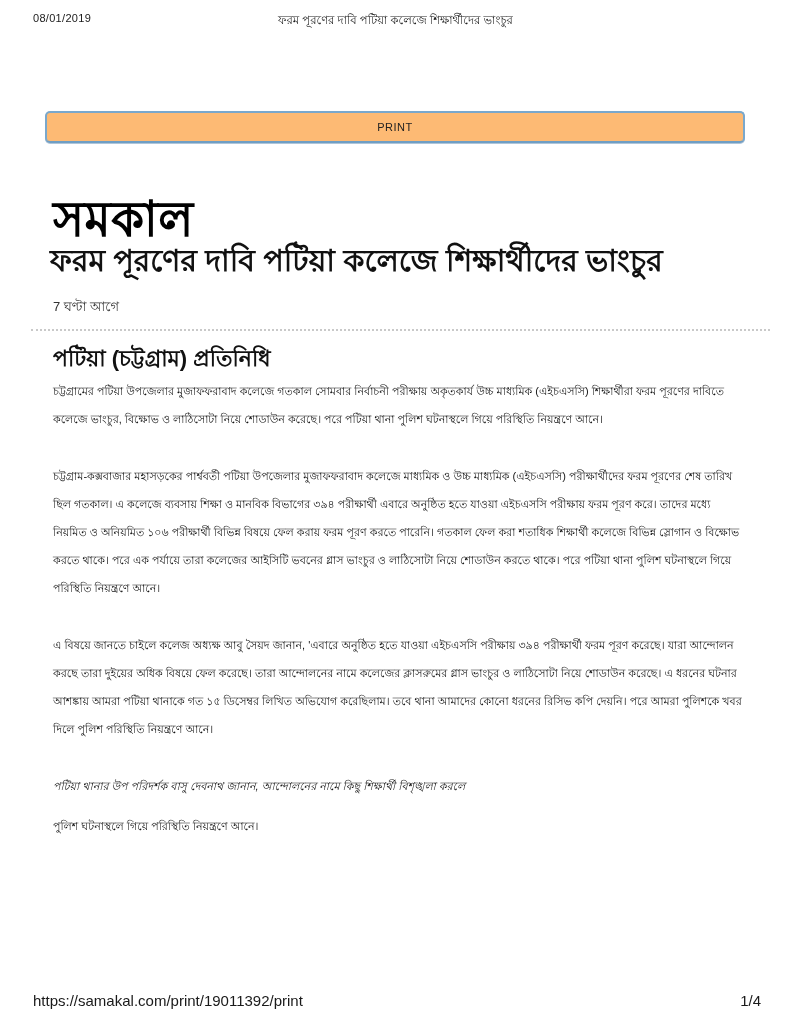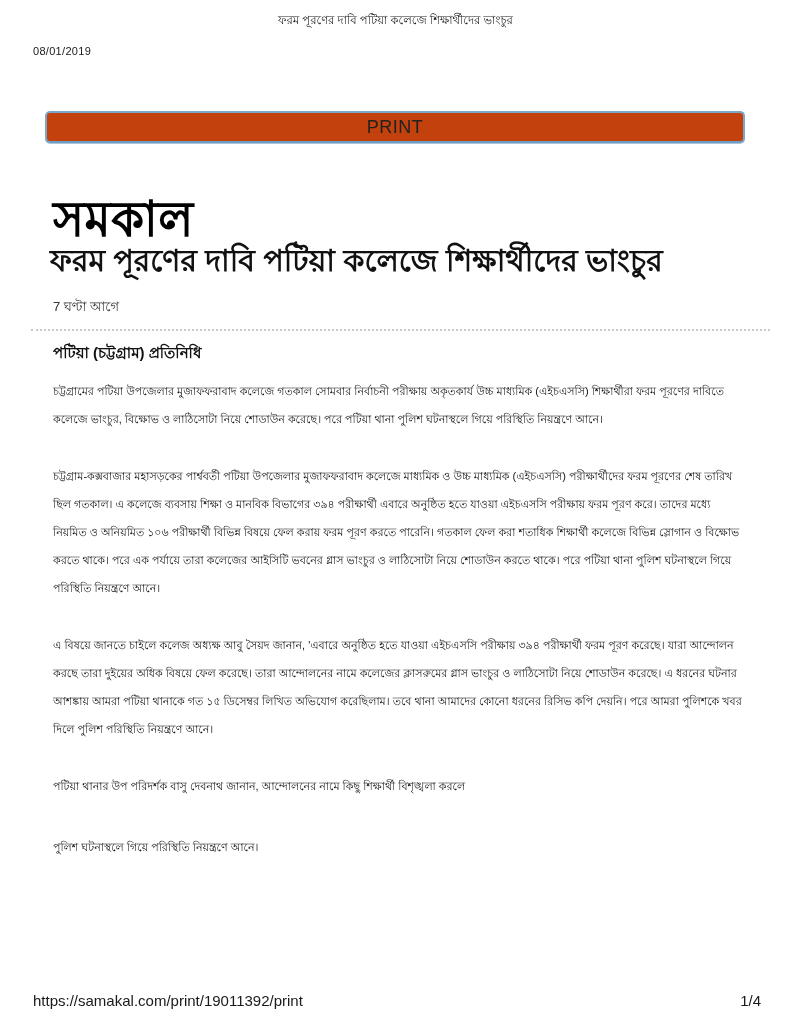--- a/index.html
+++ b/index.html
@@ -14,38 +14,37 @@
   .page-header {
     position: absolute;
     top: 12px; left: 0; right: 0;
     height: 16px;
     font-size: 11px;
     color: #1a1a1a;
   }
   .page-header .date {
     position: absolute; left: 33px; top: 0;
     letter-spacing: 0.3px;
-    margin-top: 33px;
   }
   .page-header .doc-title {
     position: absolute; left: 0; right: 0; top: 0;
     text-align: center;
     font-size: 11.5px;
   }
   .print-button {
     position: absolute;
     left: 45px; top: 111px;
     width: 700px; height: 32px;
-    background: #c2410c;
+    background: #fdba74;
     border: 2px solid #7aa8cc;
     border-bottom-color: #6f9ec4;
     border-radius: 5px;
     box-shadow: 0 1px 0 rgba(110,150,185,0.55);
     font-family: "Liberation Sans", sans-serif;
-    font-size: 18px;
+    font-size: 11px;
     color: #222222;
     letter-spacing: 0.5px;
     text-align: center;
     cursor: pointer;
   }
   .masthead {
     position: absolute;
     left: 53px; top: 183px;
     font-size: 47px;
     font-weight: 900;
@@ -72,35 +71,35 @@
   .dotted-separator {
     position: absolute;
     left: 31px; top: 329px;
     width: 739px;
     border: none;
     border-top: 2px dotted #c9c9c9;
   }
   .byline {
     position: absolute;
     left: 53px; top: 341px;
-    font-size: 15px;
+    font-size: 22px;
     font-weight: 700;
     color: #111111;
   }
   .article-body {
     position: absolute;
     left: 53px; top: 377px;
     width: 692px;
     font-size: 11px;
     line-height: 28px;
     color: #151515;
     text-align: left;
   }
   .article-body p { margin-bottom: 29px; }
-  .article-body p:nth-child(4) { margin-bottom: 33px; }
+  .article-body p:nth-child(4) { margin-bottom: 12px; font-style: italic; }
   .article-body p:nth-child(5) { margin-bottom: 12px; }
   .page-footer {
     position: absolute;
     left: 0; right: 0; bottom: 18px;
     height: 14px;
     font-size: 15px;
     color: #1a1a1a;
   }
   .page-footer .url {
     position: absolute; left: 33px; top: 0;

